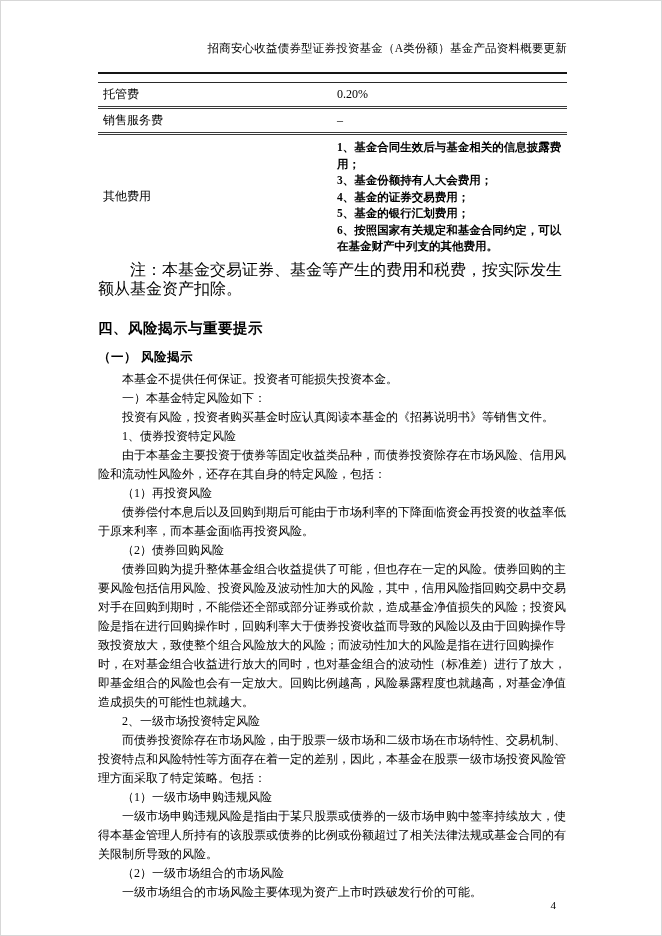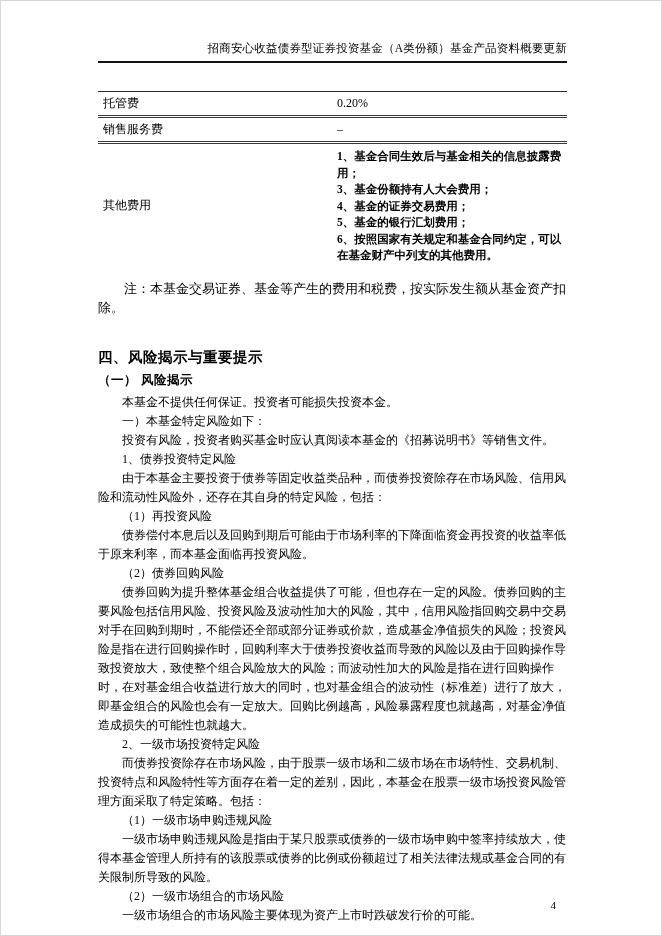--- a/index.html
+++ b/index.html
@@ -6,37 +6,37 @@
   html, body { background:#e8e8e8; }
   .page {
     width:662px; height:936px; margin:0 auto; background:#ffffff;
     position:relative; overflow:hidden;
     font-family:"Liberation Serif","DejaVu Serif",serif; color:#000;
     border:1px solid #d7d7d7;
   }
   .content { position:absolute; left:97px; width:469px; top:40px; }
   .doc-header {
     text-align:right; font-size:11.5px; letter-spacing:0.2px;
-    padding-bottom:5px; border-bottom:2px solid #151515;
+    padding-bottom:16px; border-bottom:2px solid #151515;
   }
-  .fee-table { margin-top:28px; border-top:1.5px solid #2a2a2a; font-size:12px; }
+  .fee-table { margin-top:8px; border-top:1.5px solid #2a2a2a; font-size:12px; }
   .fee-row { display:flex; align-items:center; }
   .fee-row.bordered { border-bottom:3px double #3a3a3a; }
   .fee-label { width:236px; padding:3px 2px 3px 5px; line-height:17px; }
   .fee-value { flex:1; padding:3px 0 3px 3px; line-height:17px;font-family:Liberation Serif, serif; }
   .fee-items { flex:1; padding:4px 0 4px 3px; font-size:11.5px; }
   .fee-items .fee-item { line-height:16.5px;font-weight:bold; }
-  .table-note { margin-top:11px; font-size:13px; line-height:19px; text-indent:2em; }
+  .table-note { margin-top:1px; font-size:16px; line-height:19px; text-indent:2em; }
   .section-title {
     font-family:"Liberation Sans","DejaVu Sans",sans-serif;
-    font-weight:bold; font-size:14.5px; margin-top:31px; letter-spacing:0.5px;
+    font-weight:bold; font-size:14.5px; margin-top:21px; letter-spacing:0.5px;
   }
   .subsection-title {
     font-family:"Liberation Sans","DejaVu Sans",sans-serif;
-    font-weight:bold; font-size:12.5px; margin-top:5px; margin-bottom:4px; letter-spacing:0.5px;
+    font-weight:bold; font-size:12.5px; margin-top:11px; margin-bottom:4px; letter-spacing:0.5px;
   }
   .body-text p { font-size:12px; line-height:19px; text-indent:2em; }
   .page-number { position:absolute; right:105px; bottom:24px; font-size:11px; }
 </style>
 </head>
 <body>
 
 <div class="page">
   <div class="content">
 

